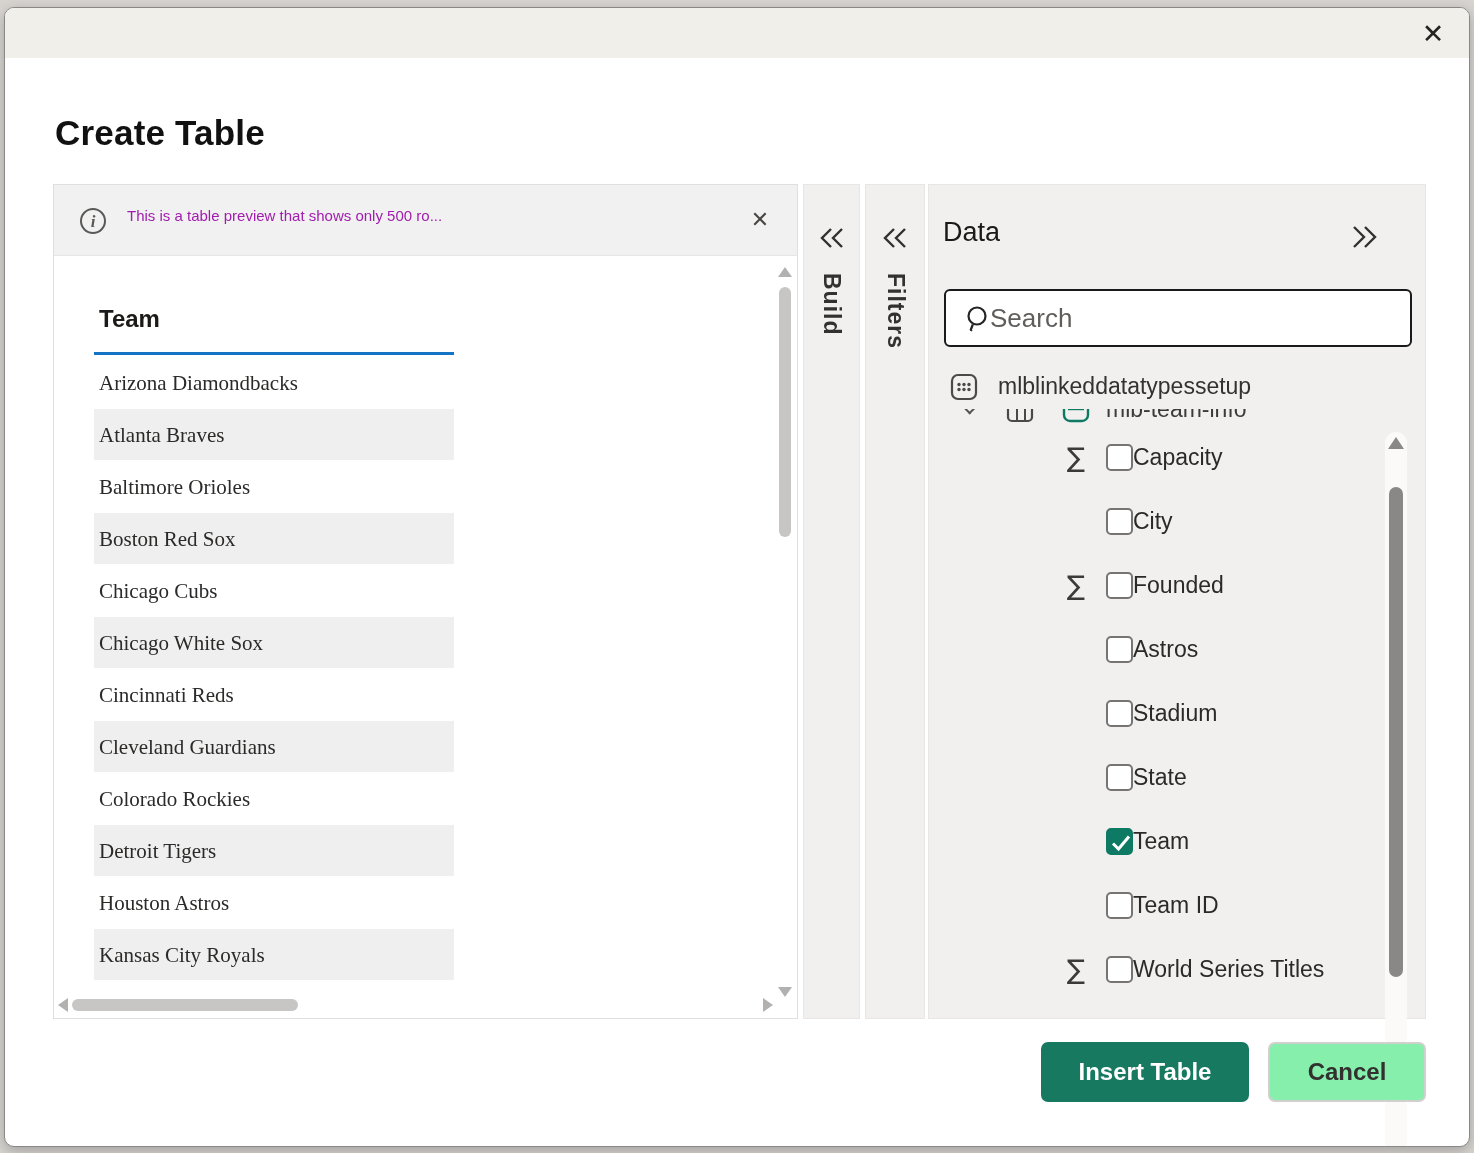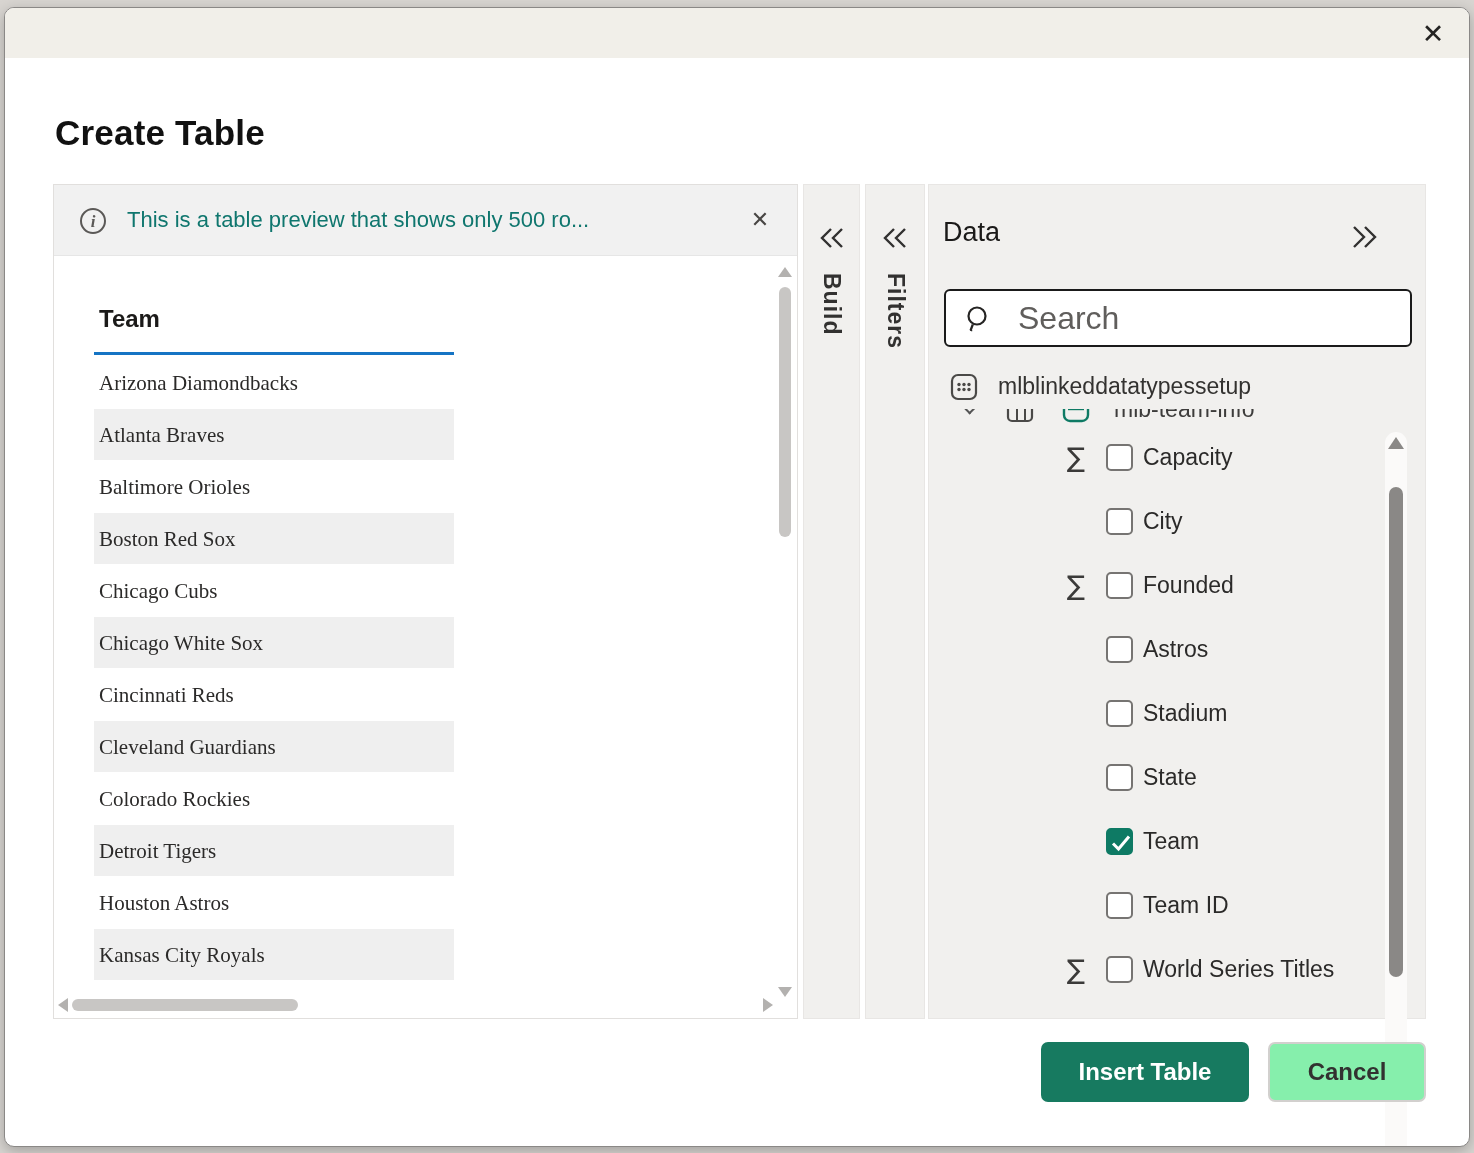--- a/index.html
+++ b/index.html
@@ -18,21 +18,21 @@
   .dialog-title { position:absolute; left:50px; top:105px; font-size:35px; font-weight:700; color:#111; letter-spacing:.2px; }
 
   
   .preview-panel { position:absolute; left:48px; top:176px; width:745px; height:835px;
                    background:#fff; border:1px solid #e1dfdd; }
   .banner { position:absolute; left:0; top:0; right:0; height:71px; background:#f1f1f1;
             border-bottom:1px solid #e6e6e6; }
   .info-icon { position:absolute; left:26px; top:23px; width:26px; height:26px; border:2px solid #5b5957;
                border-radius:50%; color:#5b5957; font-size:17px; line-height:23px; text-align:center;
                font-family:"Liberation Serif",serif; font-style:italic; font-weight:700; }
-  .banner-text { position:absolute; left:73px; top:22px; font-size:22px; color:#0f766e; }
+  .banner-text { position:absolute; left:73px; top:22px; font-size:15px; color:#a21caf; }
   .banner-close { position:absolute; right:22px; top:20px; width:30px; height:30px; border:none; background:transparent;
                   font-size:22px; color:#484644; cursor:pointer; }
 
   .col-header { position:absolute; left:45px; top:120px; font-size:24px; font-weight:700; color:#1b1a19; }
   .col-underline { position:absolute; left:40px; top:167px; width:360px; height:3px; background:#1574c4; }
 
   .rows { position:absolute; left:40px; top:172px; width:360px;font-family:Liberation Serif, serif; }
   .prow { height:52px; line-height:52px; font-size:21px; color:#2b2a29; padding-left:5px;
           background:#fff; border-bottom:1px solid #fff; white-space:nowrap; }
   .prow.alt { background:#efefef; }
@@ -59,44 +59,44 @@
 
   
   .data-panel { position:absolute; left:923px; top:176px; width:498px; height:835px;
                 background:#f1f0ee; border:1px solid #e8e6e4; }
   .data-title { position:absolute; left:14px; top:32px; font-size:27px; font-weight:400; color:#1b1a19;text-align:center; }
   .expand-btn { position:absolute; right:45px; top:38px; background:transparent; border:none; cursor:pointer; }
 
   .search-box { position:absolute; left:15px; top:104px; width:468px; height:58px; background:#fff;
                 border:2px solid #1a1a1a; border-radius:6px; }
   .search-box svg { position:absolute; left:18px; top:13px; }
-  .search-input { position:absolute; left:72px; top:2px; width:395px; height:50px; border:none; outline:none;
-                  font-size:32px; color:#252423; background:transparent; font-family:inherit; }
+  .search-input { position:absolute; left:44px; top:2px; width:395px; height:50px; border:none; outline:none;
+                  font-size:26px; color:#252423; background:transparent; font-family:inherit; }
   .search-input::placeholder { color:#605e5c; }
 
   .source-row { position:absolute; left:21px; top:188px; height:34px; display:flex; align-items:flex-start; }
   .source-row .label { margin-left:20px; font-size:23px; color:#333230; }
 
   .clipped-row { position:absolute; left:0; top:224px; right:60px; height:17px; overflow:hidden; }
   .clipped-inner { display:flex; align-items:center; height:34px; transform:translateY(-17px); }
   .caret-stub { margin-left:38px; width:11px; height:11px; border-left:2px solid #555; border-bottom:2px solid #555;
                 transform:rotate(-45deg) translateY(-4px); }
   .clip-ic1 { margin-left:28px; }
   .clip-ic2 { margin-left:28px; }
-  .clipped-inner .label { margin-left:24px; font-size:23px; color:#3d3c3b; }
+  .clipped-inner .label { margin-left:16px; font-size:23px; color:#3d3c3b; }
 
   .field-list { position:absolute; left:0; top:240px; right:0; }
   .field-row { height:64px; display:flex; align-items:center; }
   .sigma { display:inline-block; width:28px; margin-left:133px; font-size:27px; color:#3b3a39; text-align:center;
            font-family:"DejaVu Sans",sans-serif; }
   .checkbox { display:inline-block; width:27px; height:27px; margin-left:16px; background:#fff;
               border:2px solid #767472; border-radius:5px; cursor:pointer; position:relative; }
   .checkbox.checked { border-color:#0e7a64; background:#0e7a64; }
   .checkbox.checked svg { position:absolute; left:2px; top:3px; }
-  .field-label { margin-left:10px; font-size:23px; color:#2b2a29; white-space:nowrap; }
+  .field-label { font-size:23px; color:#2b2a29; white-space:nowrap; }
 
   .list-scroll { position:absolute; right:18px; top:247px; width:22px; height:763px; background:#fbfaf9;
                  border-radius:11px; }
   .list-scroll .tri-up   { border-left:8px solid transparent; border-right:8px solid transparent; border-bottom:12px solid #8a8886; left:3px; top:5px; }
   .list-thumb { position:absolute; left:4px; top:55px; width:14px; height:490px; background:#8a8886; border-radius:7px; }
 
   
   .btn { position:absolute; top:1034px; height:60px; border-radius:7px; font-size:24px; font-weight:700;
          font-family:inherit; cursor:pointer; }
   .btn-primary { left:1036px; width:208px; background:#177a60; color:#fff; border:none; }

